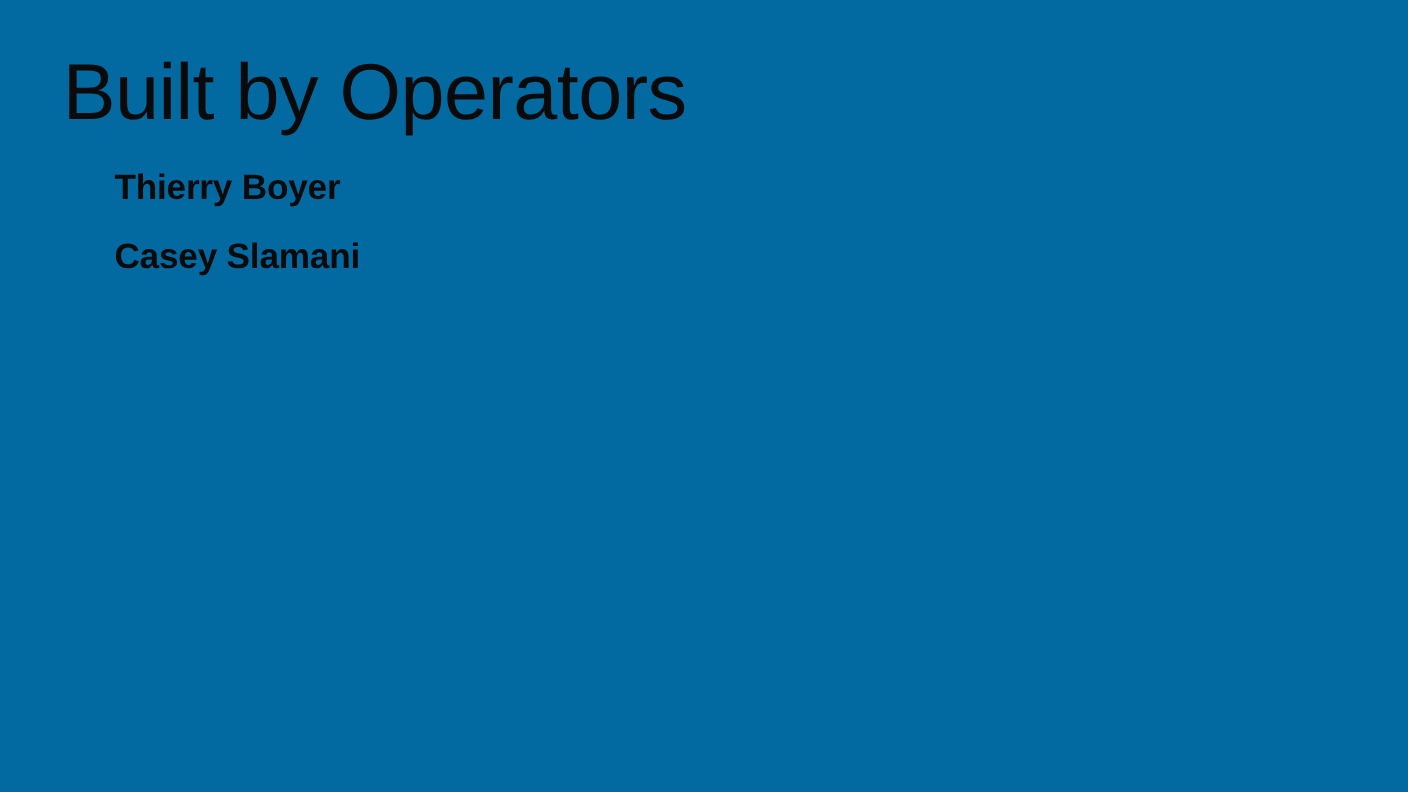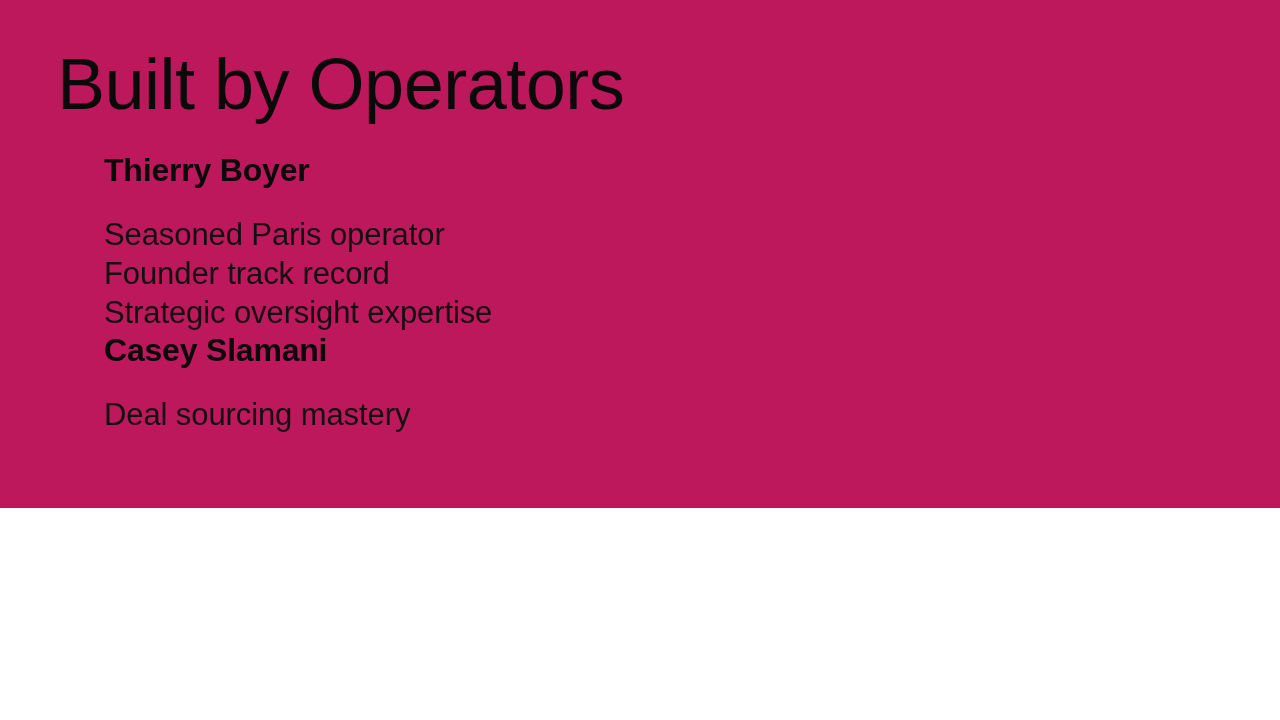--- a/index.html
+++ b/index.html
@@ -12,22 +12,22 @@
     height: 720px;
     background: #ffffff;
     font-family: "Liberation Sans", sans-serif;
     color: #0a0a0a;
     overflow: hidden;
   }
 
   .slide {
     position: relative;
     width: 1280px;
-    height: 508px;
-    background: #be185d;
+    height: 720px;
+    background: #0369a1;
     box-sizing: border-box;
   }
 
   .slide-title {
     position: absolute;
     left: 57px;
     top: 48px;
     margin: 0;
     font-size: 72px;
     font-weight: 300;
@@ -83,28 +83,22 @@
 <body>
 
 <div class="slide">
 
   <h1 class="slide-title">Built by Operators</h1>
 
   <div class="columns">
 
     <div class="column">
       <h2 class="person-name">Thierry Boyer</h2>
-      <ul class="person-points">
-        <li>Seasoned Paris operator</li>
-        <li>Founder track record</li>
-        <li>Strategic oversight expertise</li>
-      </ul>
     </div>
 
     <div class="column">
       <h2 class="person-name">Casey Slamani</h2>
       <ul class="person-points">
-        <li>Deal sourcing mastery</li>
       </ul>
     </div>
 
   </div>
 </div>
 
 </body></html>

